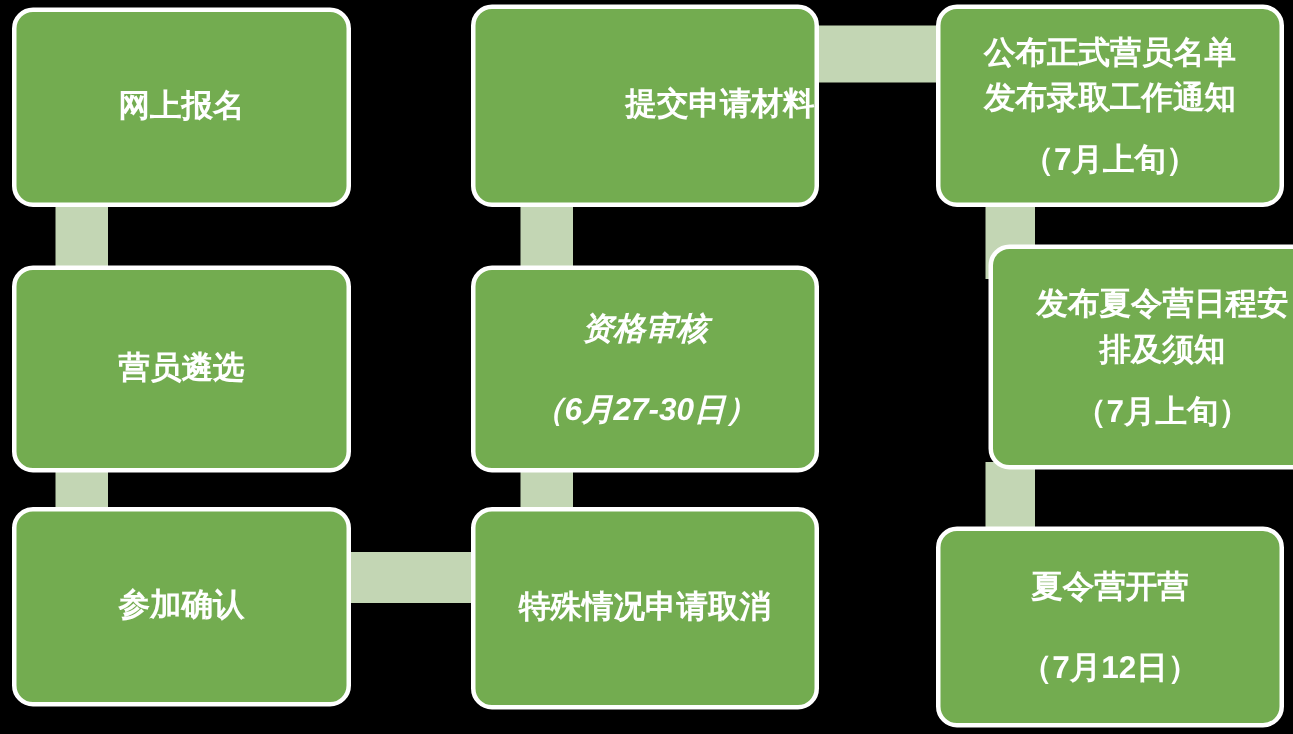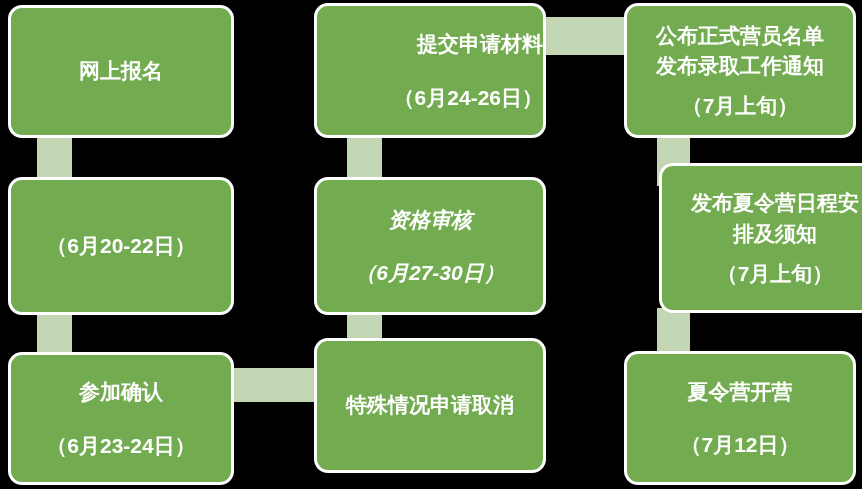--- a/index.html
+++ b/index.html
@@ -42,21 +42,21 @@
     z-index: 2;
   }
   .flow-box .title {
     white-space: pre-line;
     line-height: 1.45;
   }
   .flow-box.tight { gap: 11px; }
   
   .b0 { left: 8px;   top: 5px;   width: 226px; height: 133px; }
   .b1 { left: 8px;   top: 177px; width: 226px; height: 138px; }
-  .b2 { left: 8px;   top: 352px; width: 226px; height: 133px; }
+  .b2 { left: 8px;   top: 338px; width: 226px; height: 133px; }
   .b3 { left: 314px; top: 3px;   width: 232px; height: 135px; align-items: flex-end; }
   .b4 { left: 314px; top: 177px; width: 232px; height: 138px; font-style: italic; }
   .b5 { left: 314px; top: 338px; width: 232px; height: 135px; }
   .b6 { left: 624px; top: 3px;   width: 232px; height: 135px; justify-content: center; }
   .b7 { left: 624px; top: 163px; width: 232px; height: 150px; margin-left: 35px; }
   .b8 { left: 624px; top: 351px; width: 232px; height: 134px; }
   
   .c-v1 { left: 37px;  top: 130px; width: 35px; height: 55px; }
   .c-v2 { left: 37px;  top: 308px; width: 35px; height: 50px; }
   .c-v3 { left: 347px; top: 130px; width: 35px; height: 55px; }
@@ -77,30 +77,28 @@
   <div class="connector c-v4"></div>
   <div class="connector c-v5"></div>
   <div class="connector c-v6"></div>
   <div class="connector c-h1"></div>
   <div class="connector c-h2"></div>
 
   <div class="flow-box b0">
     <div class="title">网上报名</div>
   </div>
   <div class="flow-box b1">
-    <div class="date">（6月20-22日）</div>
+    <div class="title">营员遴选</div>
   </div>
   <div class="flow-box b2">
     <div class="title">参加确认</div>
-    <div class="date">（6月23-24日）</div>
   </div>
 
   <div class="flow-box b3">
     <div class="title">提交申请材料</div>
-    <div class="date">（6月24-26日）</div>
   </div>
   <div class="flow-box b4">
     <div class="title">资格审核</div>
     <div class="date">（6月27-30日）</div>
   </div>
   <div class="flow-box b5">
     <div class="title">特殊情况申请取消</div>
   </div>
 
   <div class="flow-box b6 tight">

